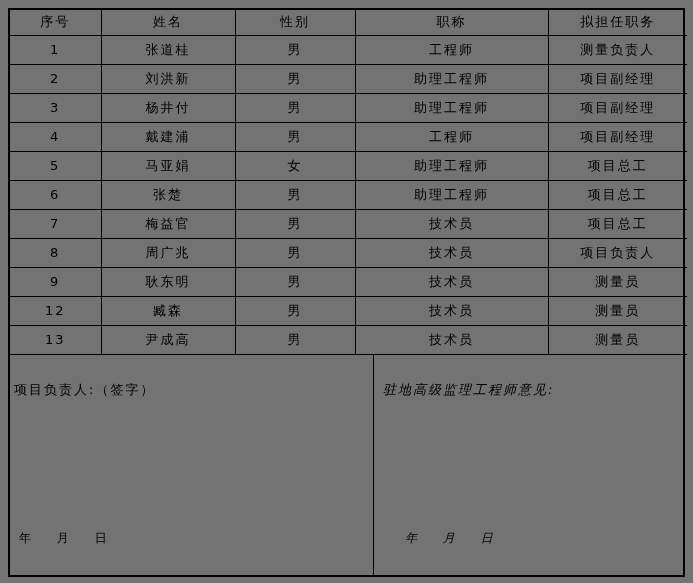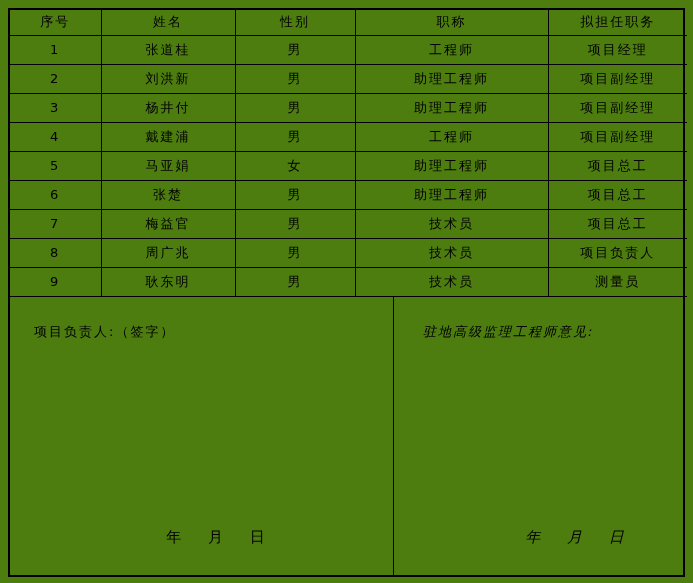--- a/index.html
+++ b/index.html
@@ -4,21 +4,21 @@
 <style>
   html, body {
     margin: 0;
     padding: 0;
     background: #ffffff;
   }
   .page {
     position: relative;
     width: 693px;
     height: 583px;
-    background: #4d7c0f;
+    background: #737373;
     font-family: "DejaVu Sans", sans-serif;
     color: #000000;
     overflow: hidden;
   }
   .sheet {
     position: absolute;
     left: 8px;
     top: 8px;
     width: 677px;
     height: 569px;
@@ -51,41 +51,40 @@
   .footer {
     flex: 1;
     display: flex;
     min-height: 0;
   }
   .footer-cell {
     position: relative;
     box-sizing: border-box;
     font-size: 13px;
     letter-spacing: 2px;
-    margin-left: 20px;
   }
   .footer-cell.left {
     width: 364px;
     border-right: 1px solid #000000;
     padding: 26px 0 0 4px;
   }
   .footer-cell.right {
     flex: 1;
     padding: 26px 0 0 9px;
     font-style: italic;
   }
   .date-line {
     position: absolute;
     left: 9px;
     right: 0;
     bottom: 28px;
-    text-align: center;
+    text-align: left;
     word-spacing: 20px;
     letter-spacing: 1px;
-    font-size: 15px;
+    font-size: 12px;
   }
   .footer-cell.right .date-line {
     transform: translateX(22px);
   }
 </style>
 </head>
 <body>
 
 <div class="page">
   <div class="sheet">
@@ -106,21 +105,21 @@
           <td>职称</td>
           <td>拟担任职务</td>
         </tr>
       </thead>
       <tbody>
           <tr>
             <td>1</td>
             <td>张道桂</td>
             <td>男</td>
             <td>工程师</td>
-            <td>项目经理</td>
+            <td>测量负责人</td>
           </tr>
           <tr>
             <td>2</td>
             <td>刘洪新</td>
             <td>男</td>
             <td>助理工程师</td>
             <td>项目副经理</td>
           </tr>
           <tr>
             <td>3</td>
@@ -160,20 +159,34 @@
           <tr>
             <td>8</td>
             <td>周广兆</td>
             <td>男</td>
             <td>技术员</td>
             <td>项目负责人</td>
           </tr>
           <tr>
             <td>9</td>
             <td>耿东明</td>
+            <td>男</td>
+            <td>技术员</td>
+            <td>测量员</td>
+          </tr>
+          <tr>
+            <td>12</td>
+            <td>臧森</td>
+            <td>男</td>
+            <td>技术员</td>
+            <td>测量员</td>
+          </tr>
+          <tr>
+            <td>13</td>
+            <td>尹成高</td>
             <td>男</td>
             <td>技术员</td>
             <td>测量员</td>
           </tr>
         </tbody>
     </table>
 
     <div class="footer">
       <div class="footer-cell left">
         <div class="cell-title">项目负责人:（签字）</div>

